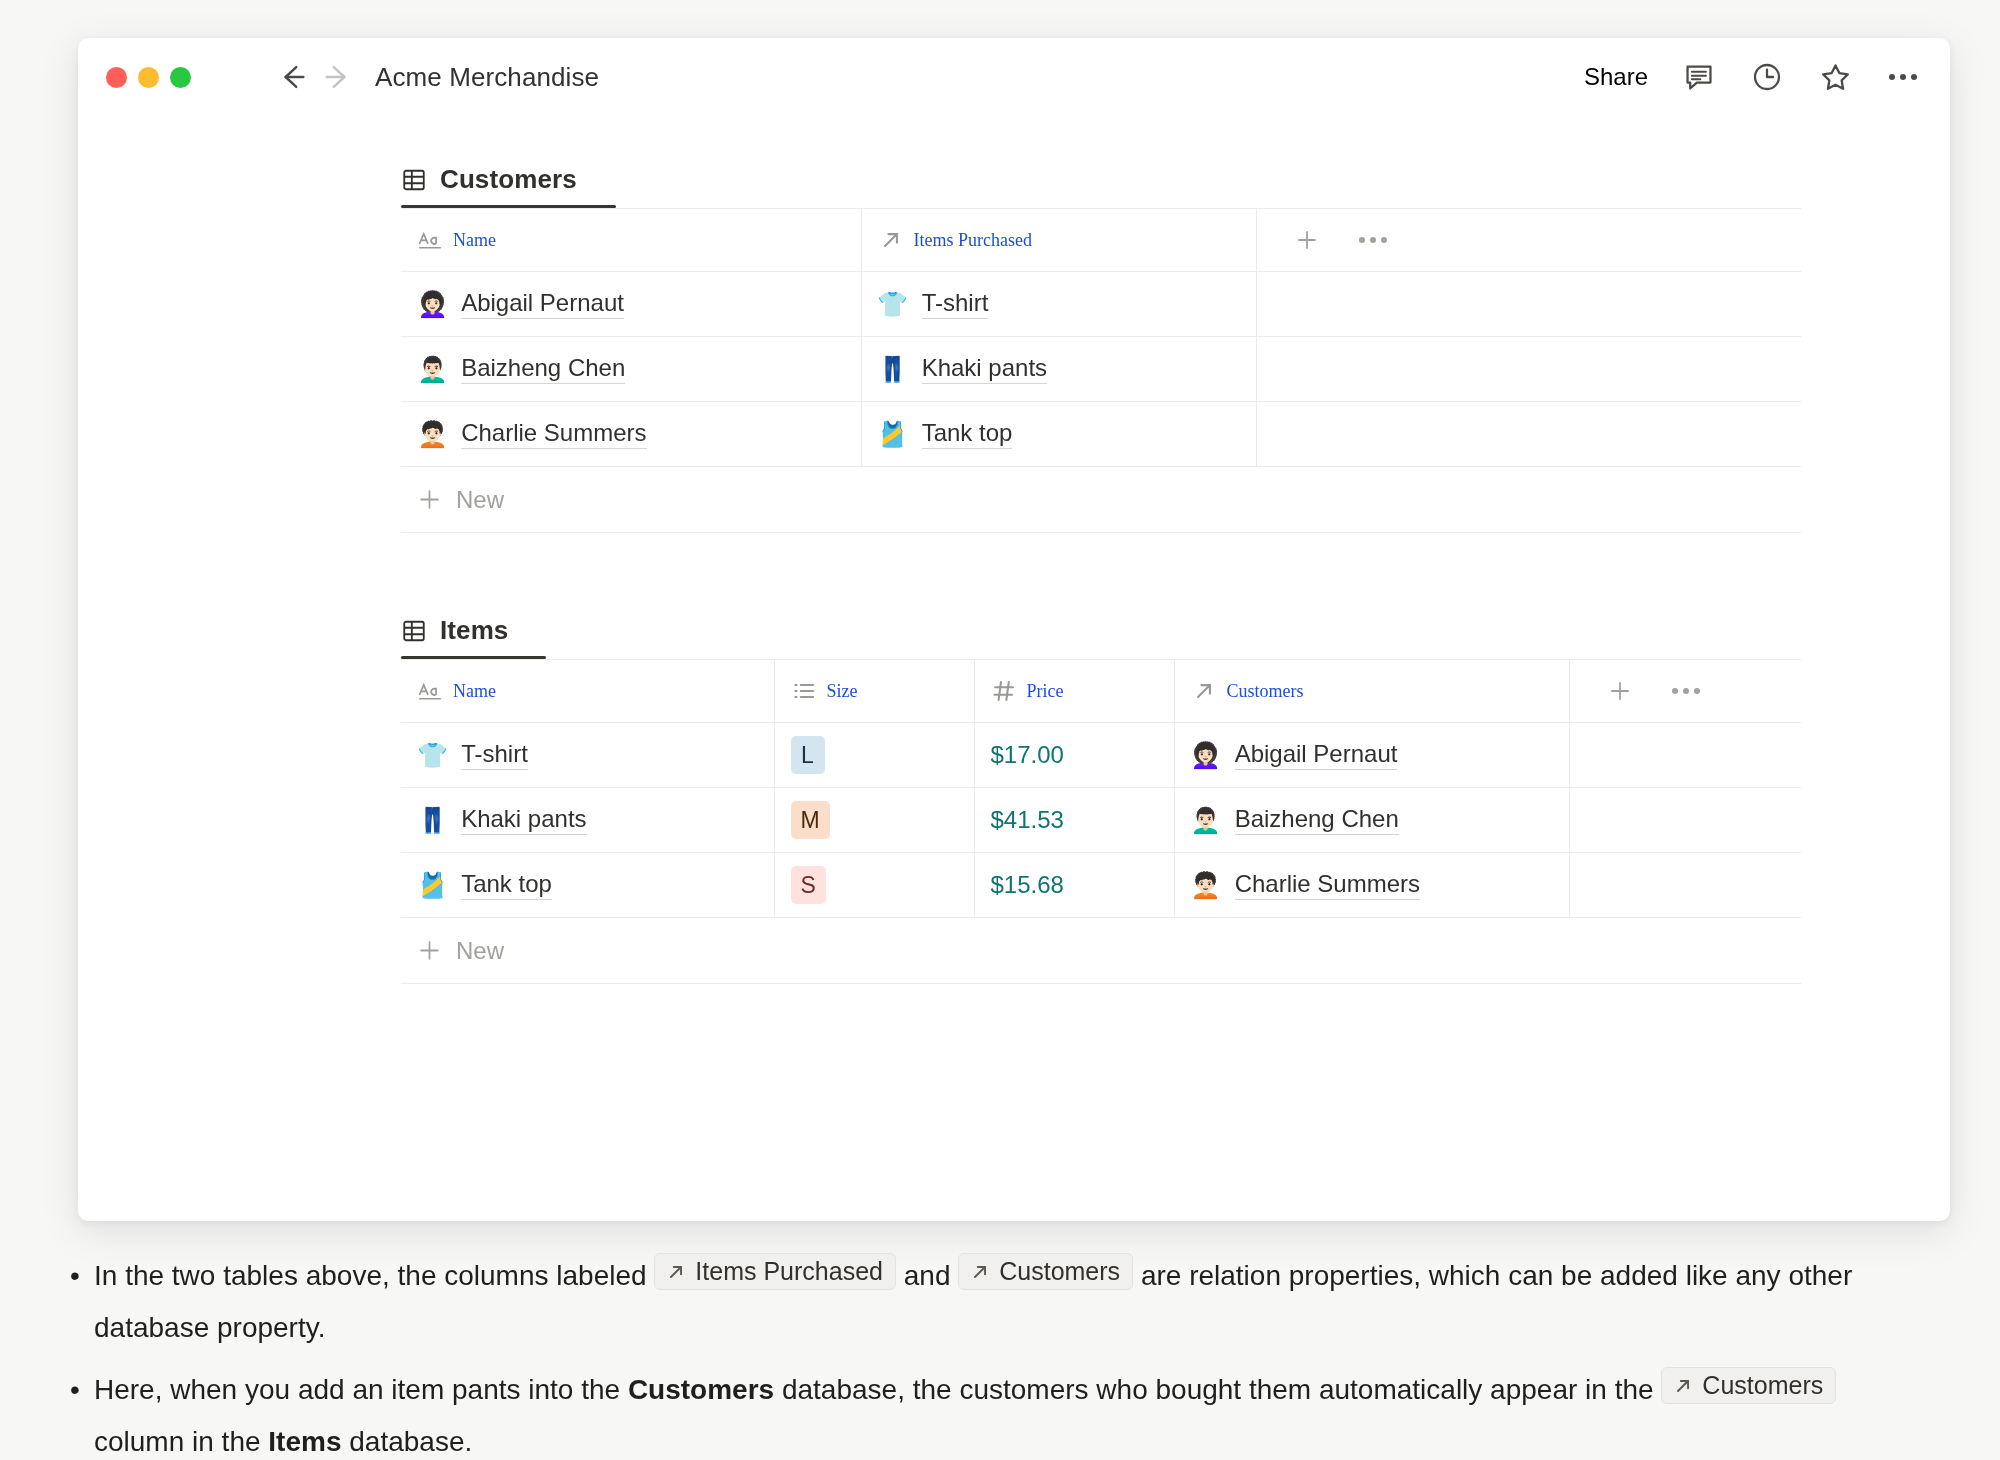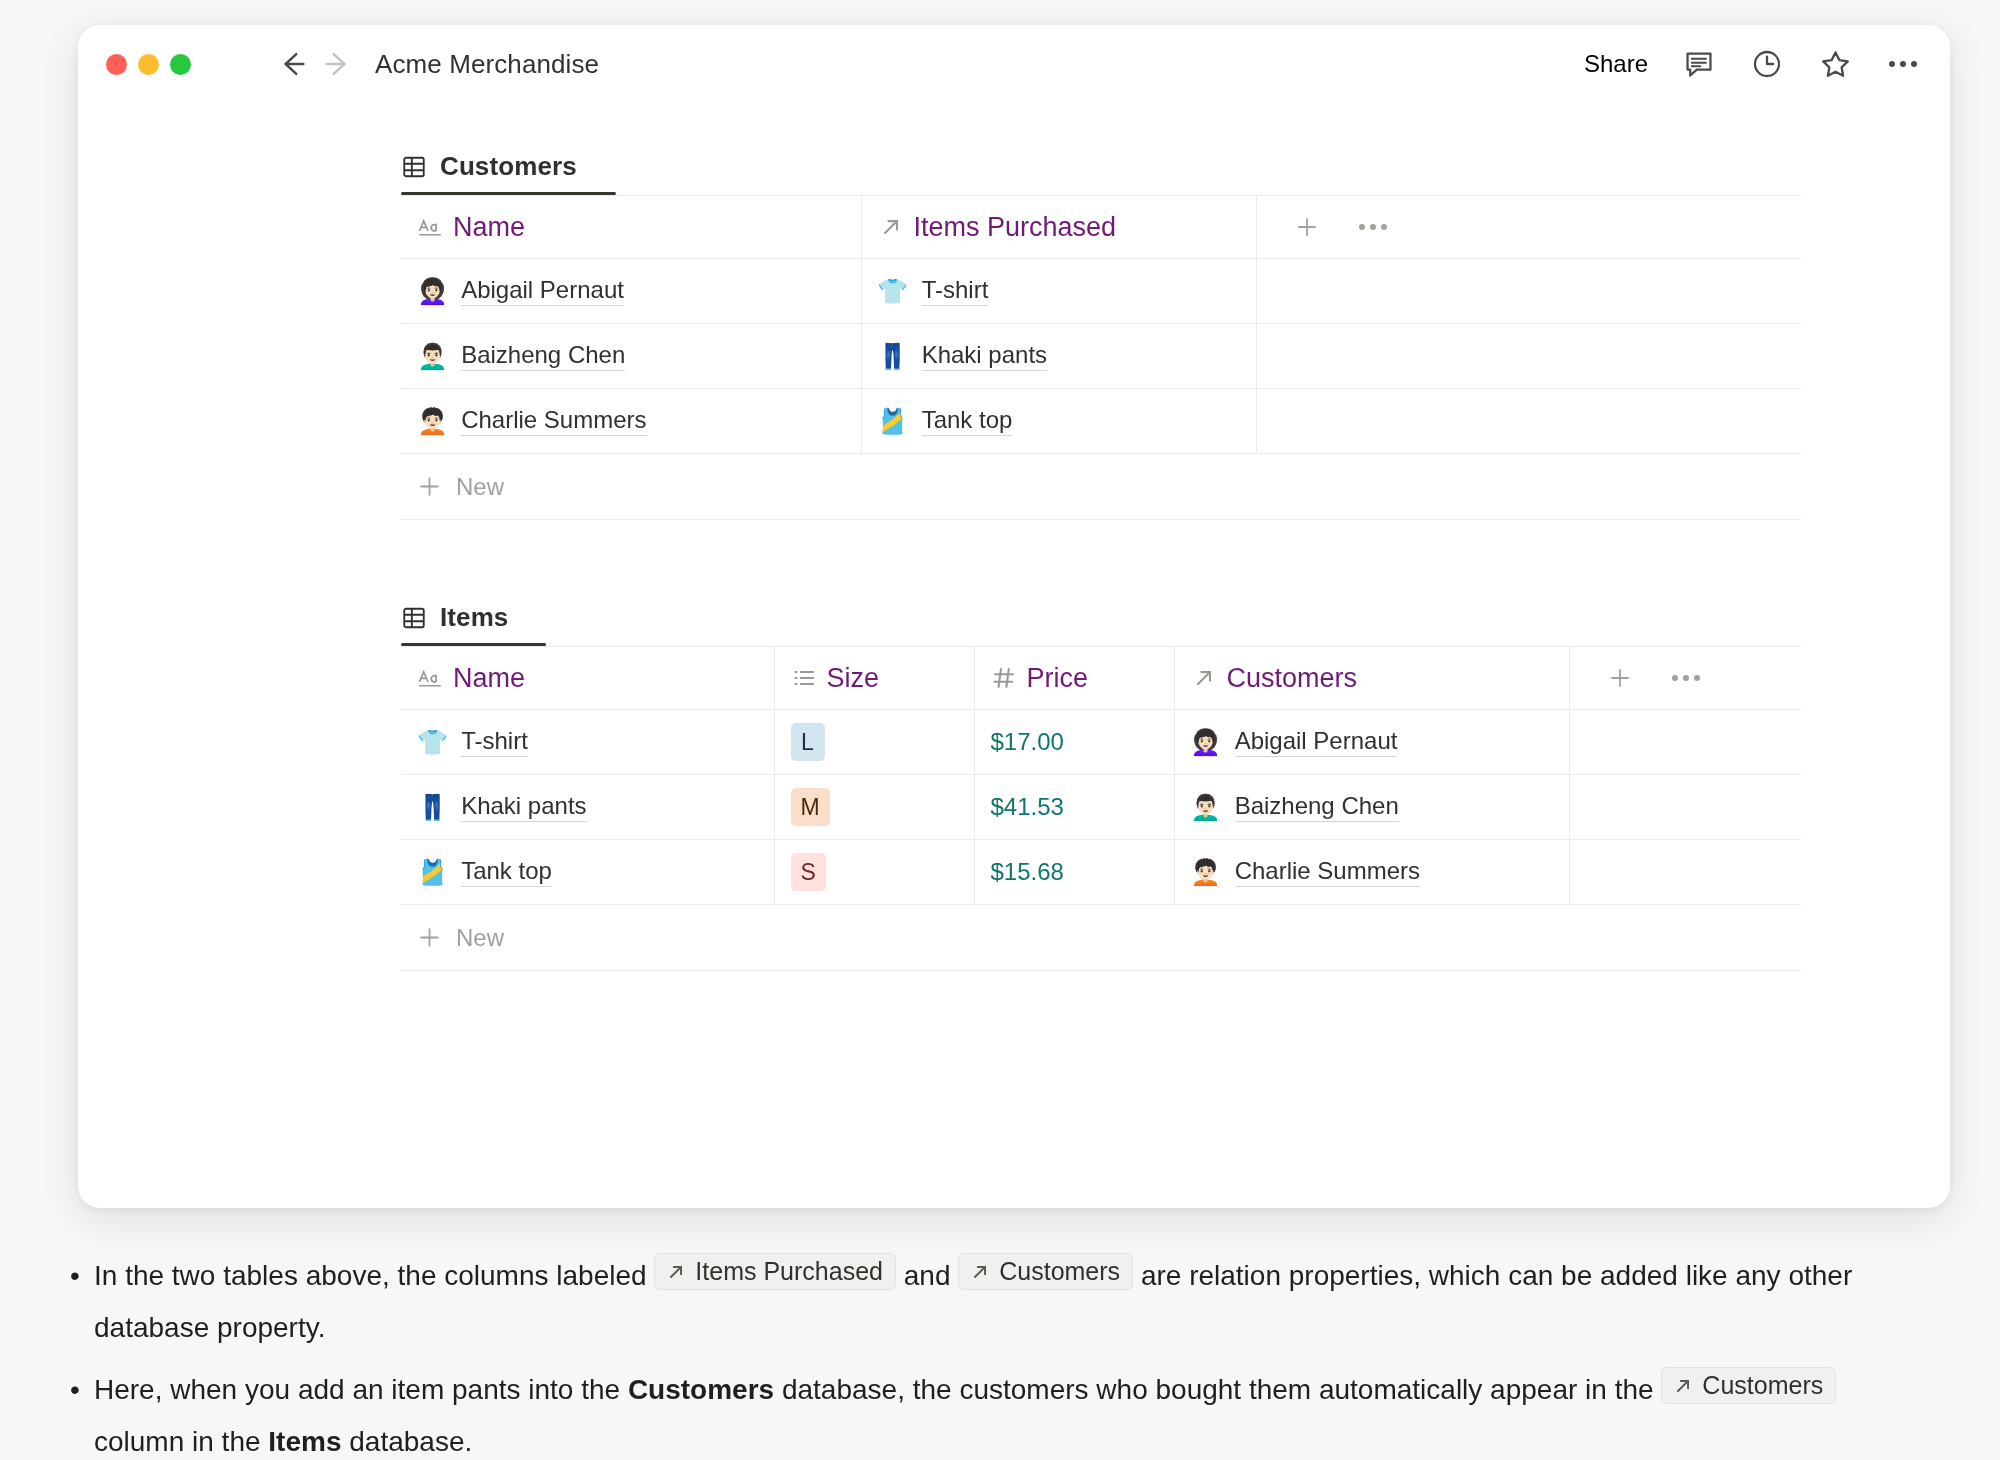--- a/index.html
+++ b/index.html
@@ -9,24 +9,24 @@
     width: 2000px; height: 1460px;
     background: #f7f7f5;
     font-family: "Liberation Sans", "DejaVu Sans", sans-serif;
     -webkit-font-smoothing: antialiased;
   }
   .page { position: relative; width: 2000px; height: 1460px; overflow: hidden; }
 
   
   .window {
     position: absolute;
-    left: 78px; top: 25px;
+    left: 78px; top: 38px;
     width: 1872px; height: 1183px;
     background: #ffffff;
-    border-radius: 22px;
+    border-radius: 10px;
     box-shadow: 0 10px 40px rgba(15,15,15,0.10),
                 0 2px 8px rgba(15,15,15,0.06);
     overflow: hidden;
   }
 
   
   .titlebar {
     position: relative;
     height: 78px;
     display: flex;
@@ -108,21 +108,21 @@
     padding: 0 16px;
     height: 65px;
     font-weight: 400;
   }
   table.grid th { height: 63px; }
   table.grid th.last-col, table.grid td.last-col { border-right: none; }
   table.grid tr.head th { border-top: 1.5px solid #ecebe9; }
 
   .col-head {
     display: flex; align-items: center; gap: 10px;
-    font-size: 27px; color: #701a75;
+    font-size: 18px; color: #1d4ed8; font-family: Liberation Serif, serif;
   }
   .ptype { width: 26px; height: 26px; flex: none; color: #9b9994; display:block; }
 
   .cell {
     display: flex; align-items: center; gap: 13px;
     font-size: 24px; color: #32302c;
   }
   .emoji { font-size: 25px; line-height: 1; flex: none; }
   .linktext {
     border-bottom: 1.5px solid #d6d5d1;

